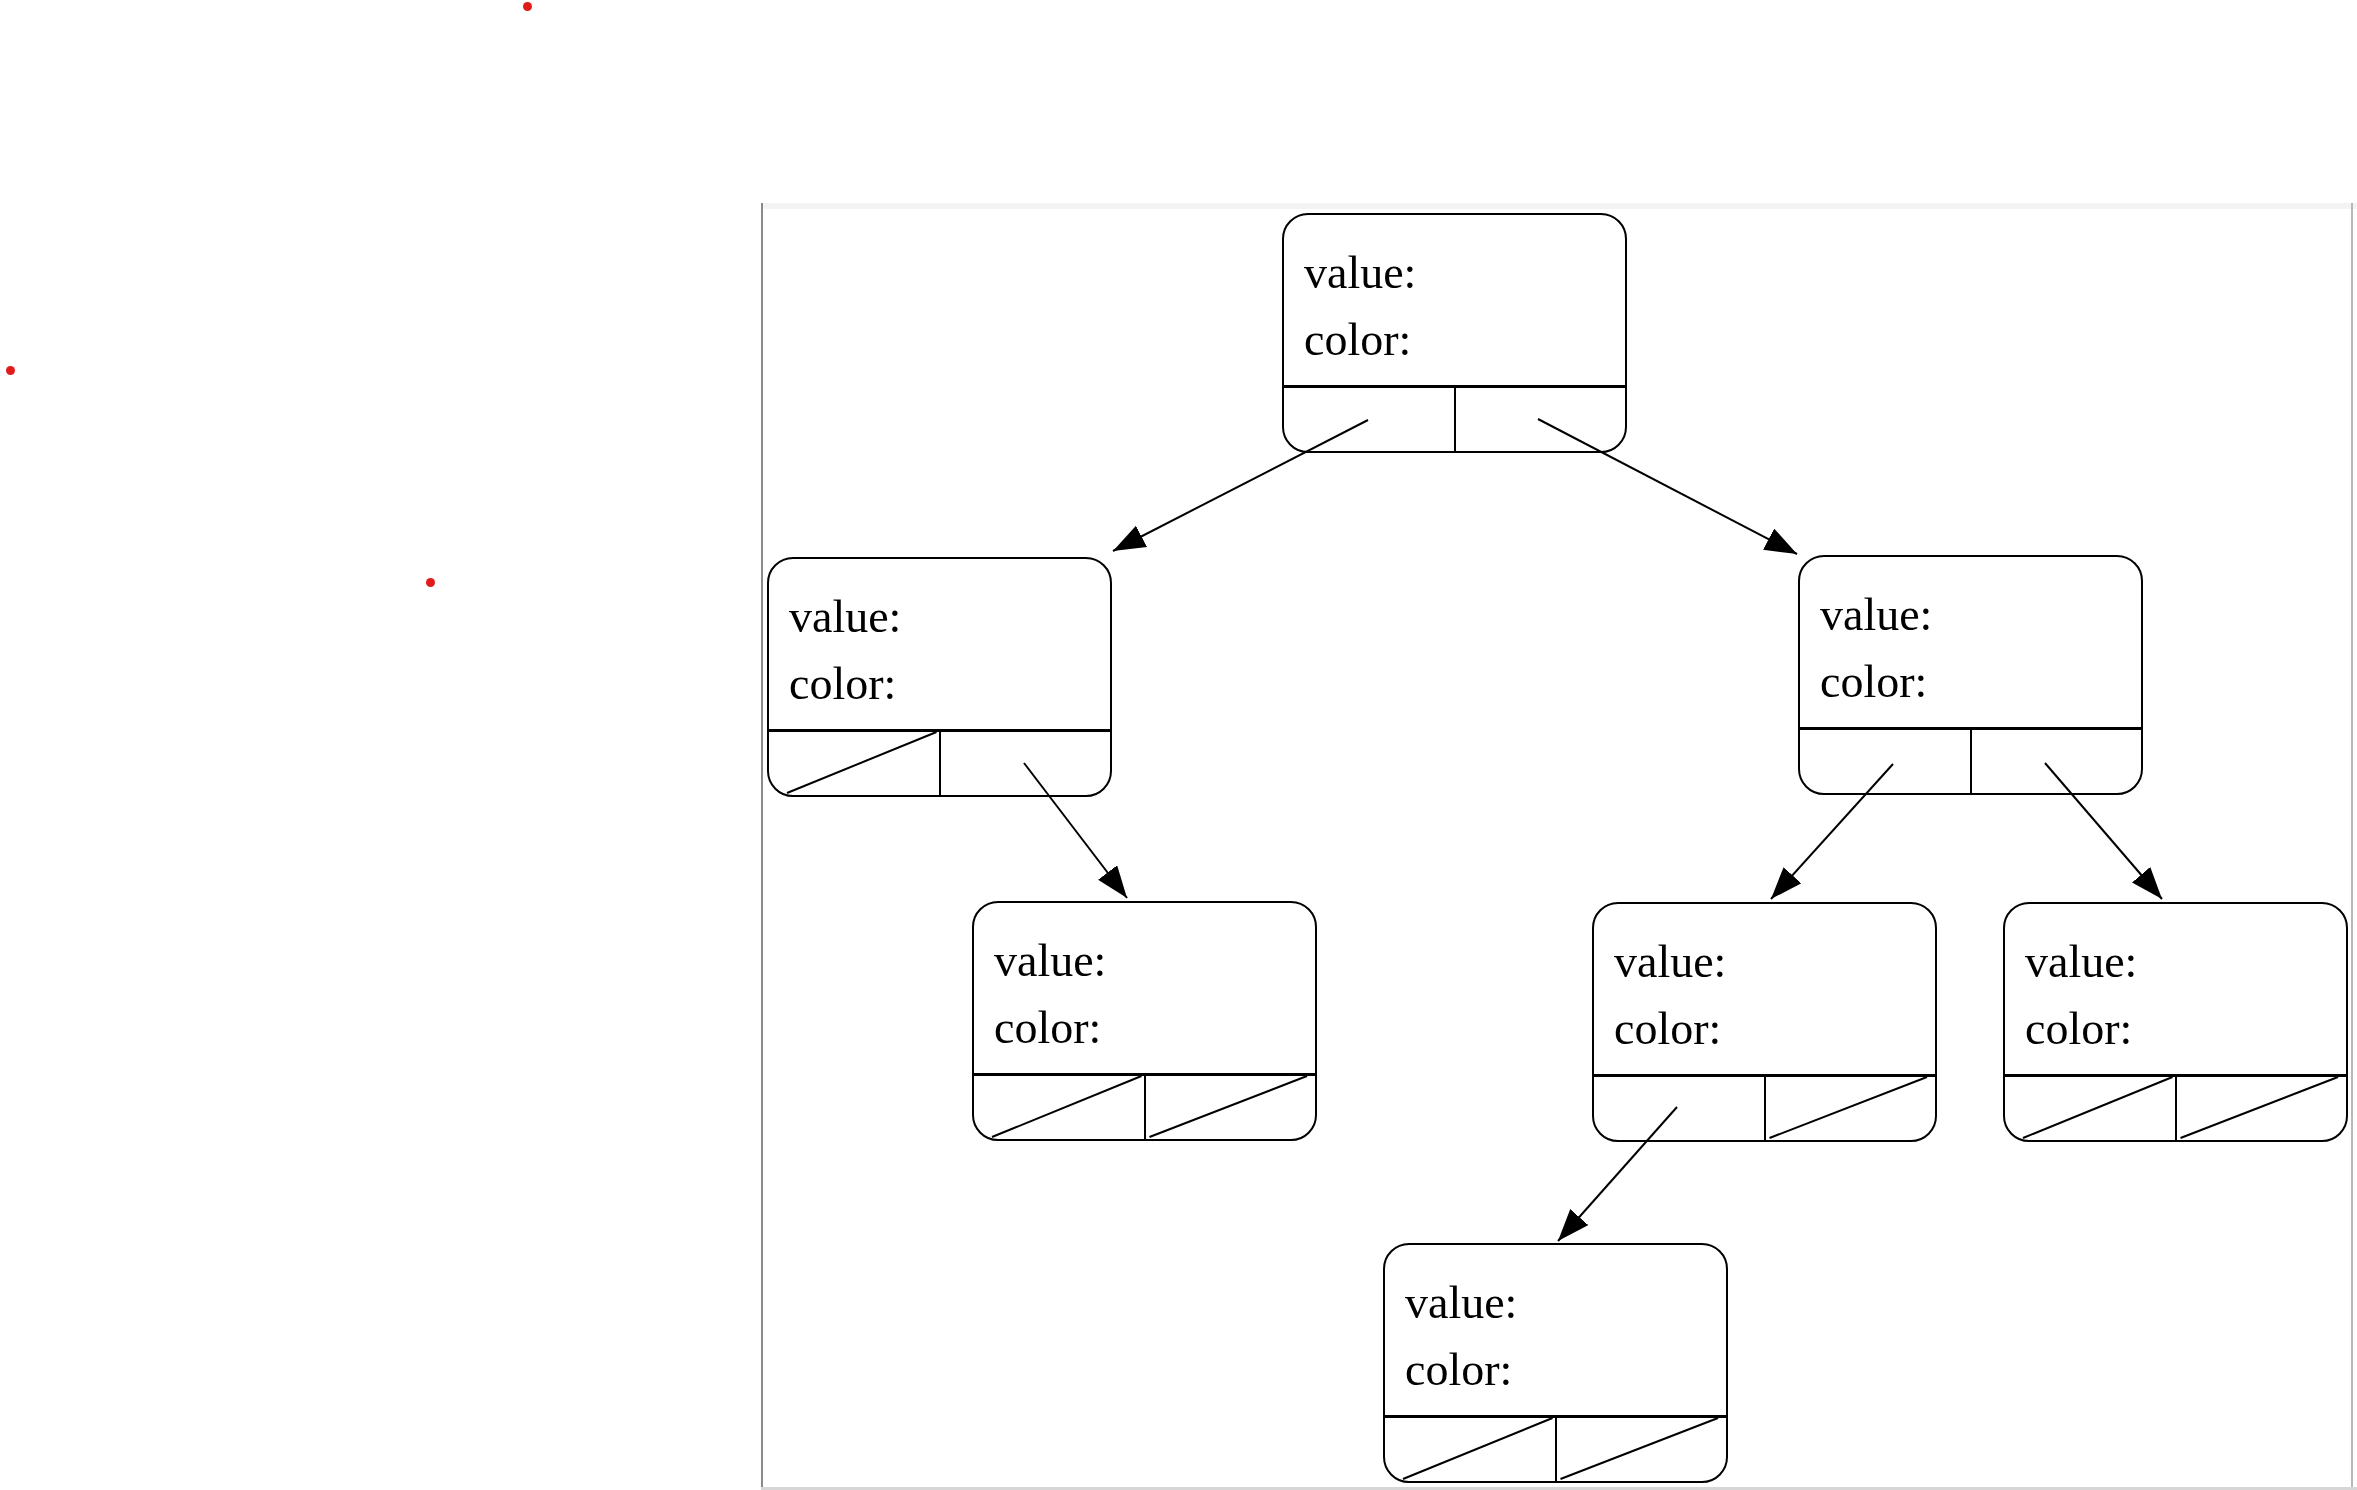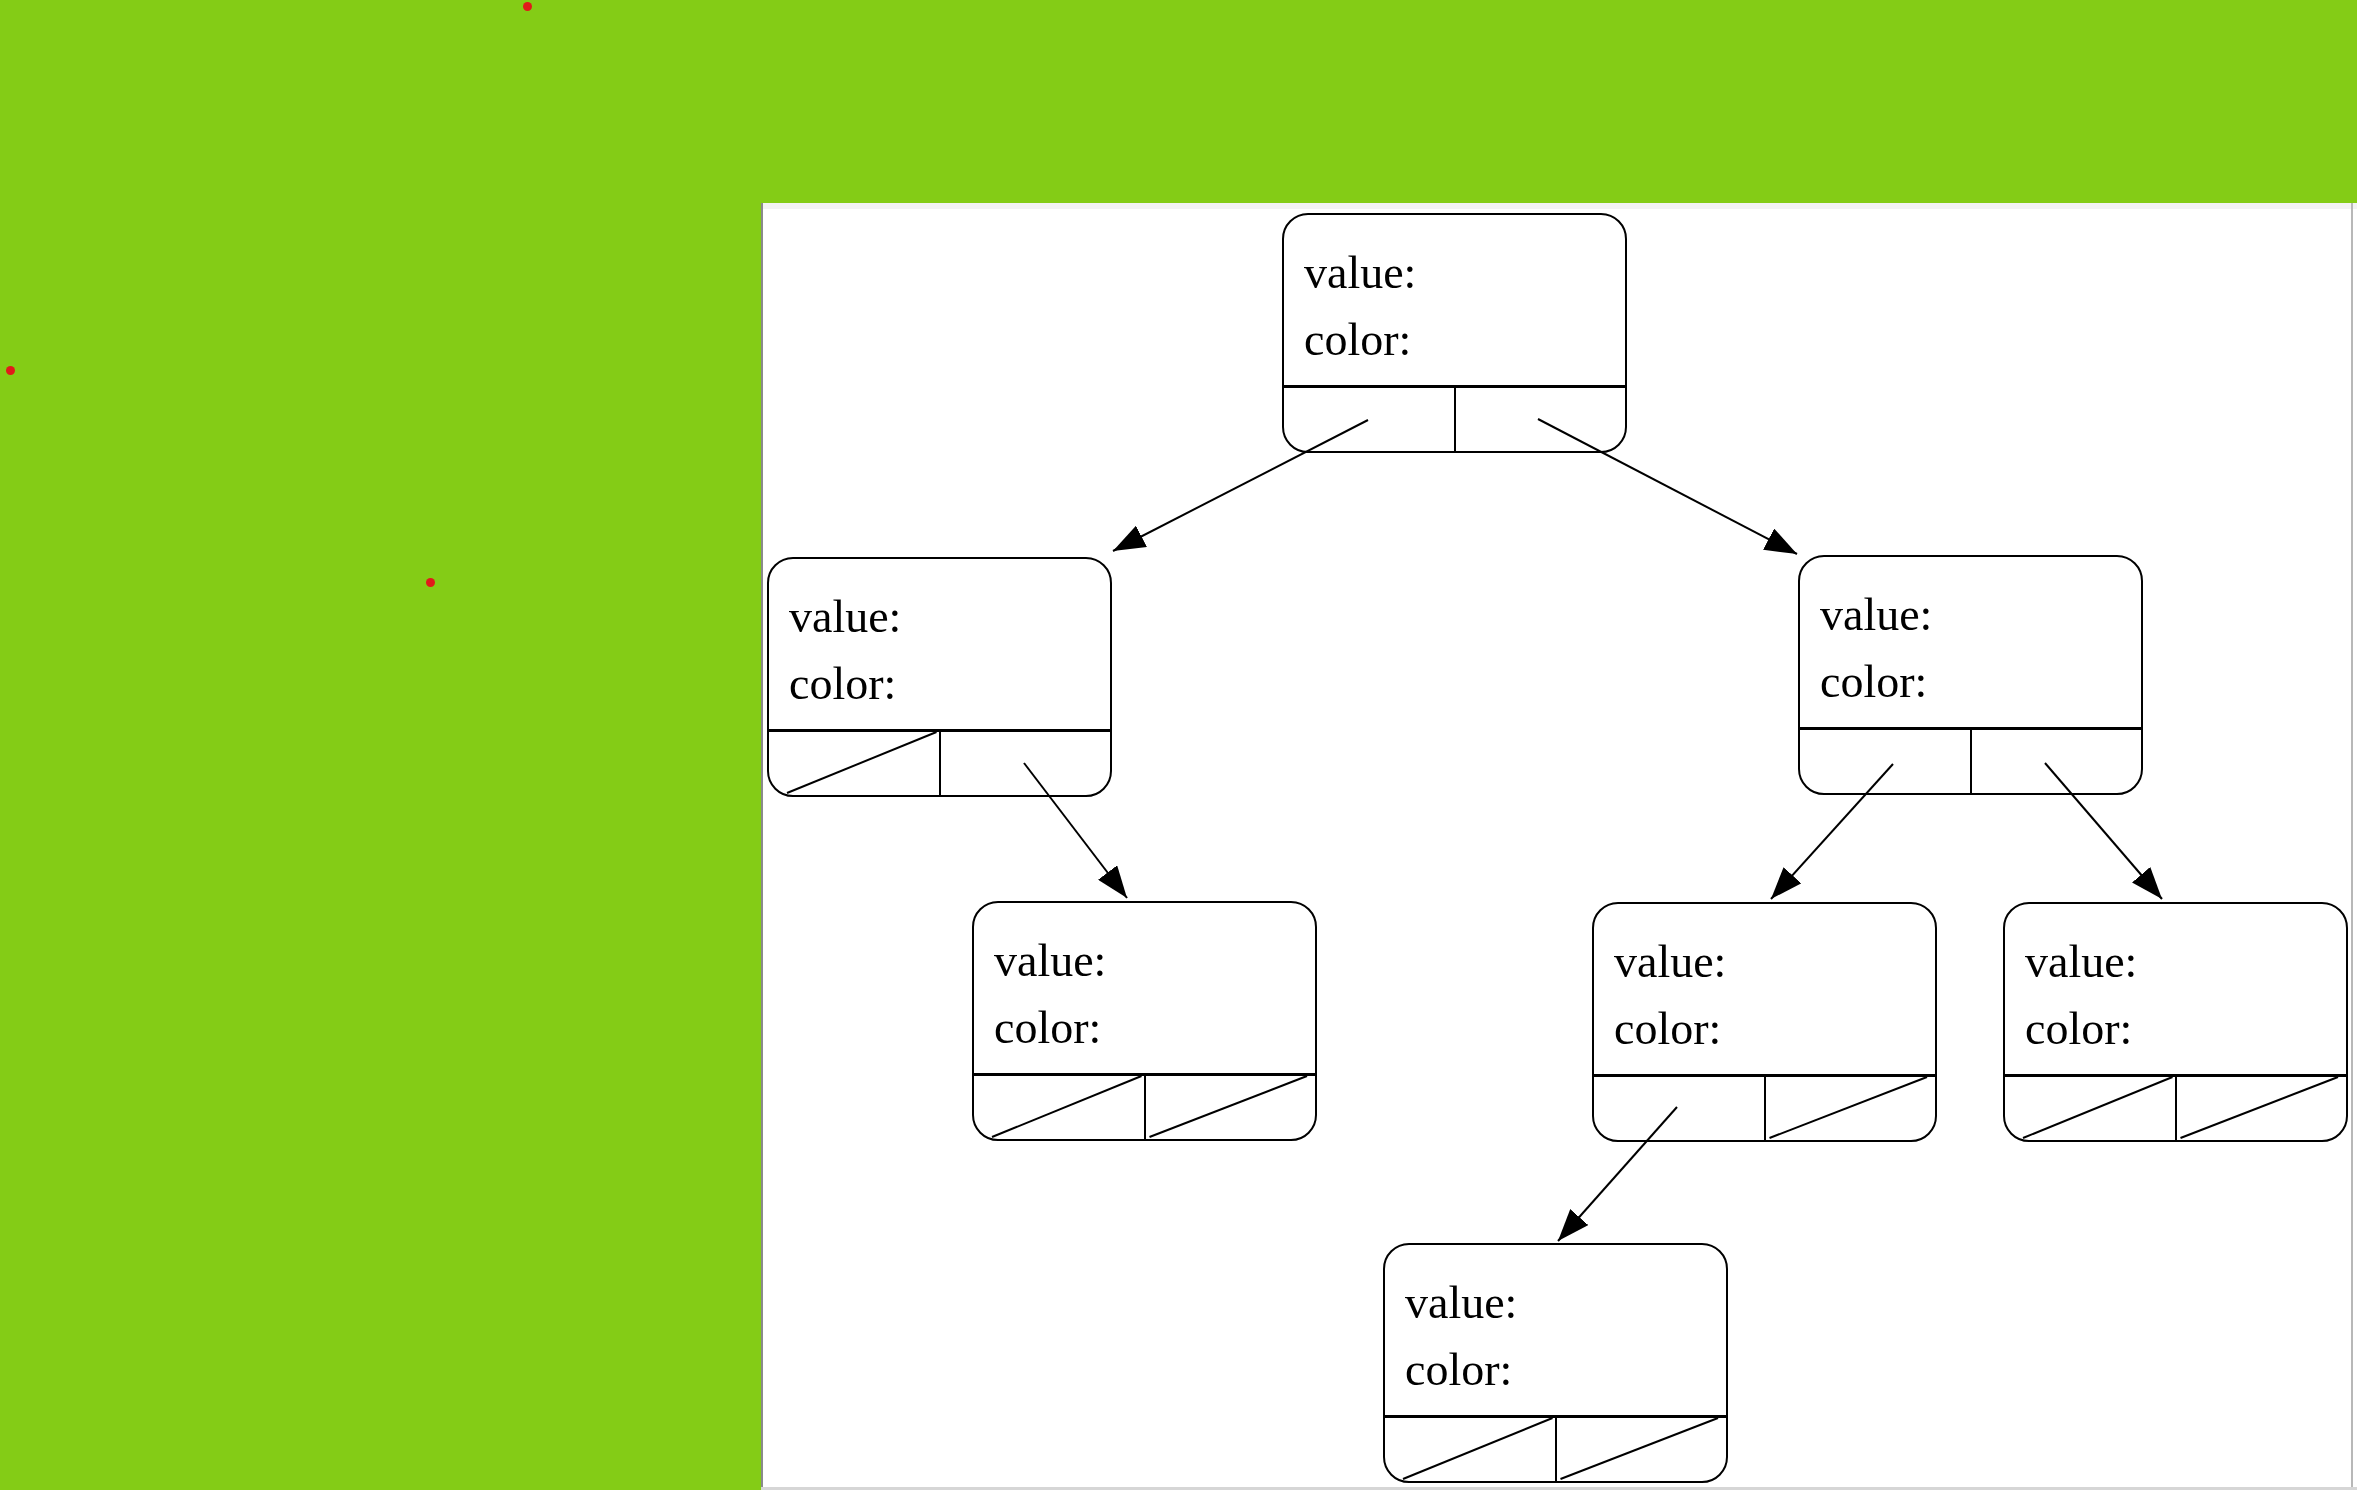--- a/index.html
+++ b/index.html
@@ -27,21 +27,21 @@
     width:2px; background:#000;
   }
   .ptr-cell { position:absolute; top:0; bottom:0; width:50%; }
   .ptr-cell.left { left:0; }
   .ptr-cell.right { right:0; }
   #overlay { position:absolute; left:0; top:0; z-index:5; pointer-events:none; }
 </style>
 </head>
 <body>
 
-<div id="stage" style="width: 2357px; height: 1490px; background: #84cc16;">
+<div id="stage" style="width: 2357px; height: 1490px; background: #ffffff;">
     <div id="panel" style="left: 761px; top: 203px; width: 1596px; height: 1287px; background: rgb(255, 255, 255);">
       <div class="panel-edge" style="left: 0px; right: 0px; top: 0px; height: 6px; background: rgb(243, 243, 243);"></div>
       <div class="panel-edge" style="left: 0px; top: 0px; bottom: 0px; width: 2px; background: rgb(138, 138, 138);"></div>
       <div class="panel-edge" style="right: 4px; top: 0px; bottom: 0px; width: 2px; background: rgb(184, 184, 184);"></div>
       <div class="panel-edge" style="left: 0px; right: 0px; bottom: 0px; height: 3px; background: rgb(214, 214, 214);"></div>
     </div>
     <div class="red-dot" style="width: 9px; height: 9px; background: rgb(225, 26, 26); left: 522.5px; top: 1.5px;"></div>
     <div class="red-dot" style="width: 9px; height: 9px; background: rgb(225, 26, 26); left: 5.5px; top: 365.5px;"></div>
     <div class="red-dot" style="width: 9px; height: 9px; background: rgb(225, 26, 26); left: 425.5px; top: 577.5px;"></div>
     <div class="tree-node" style="left: 1282px; top: 213px; width: 345px; height: 240px; border-radius: 26px; border-color: rgb(0, 0, 0);">

